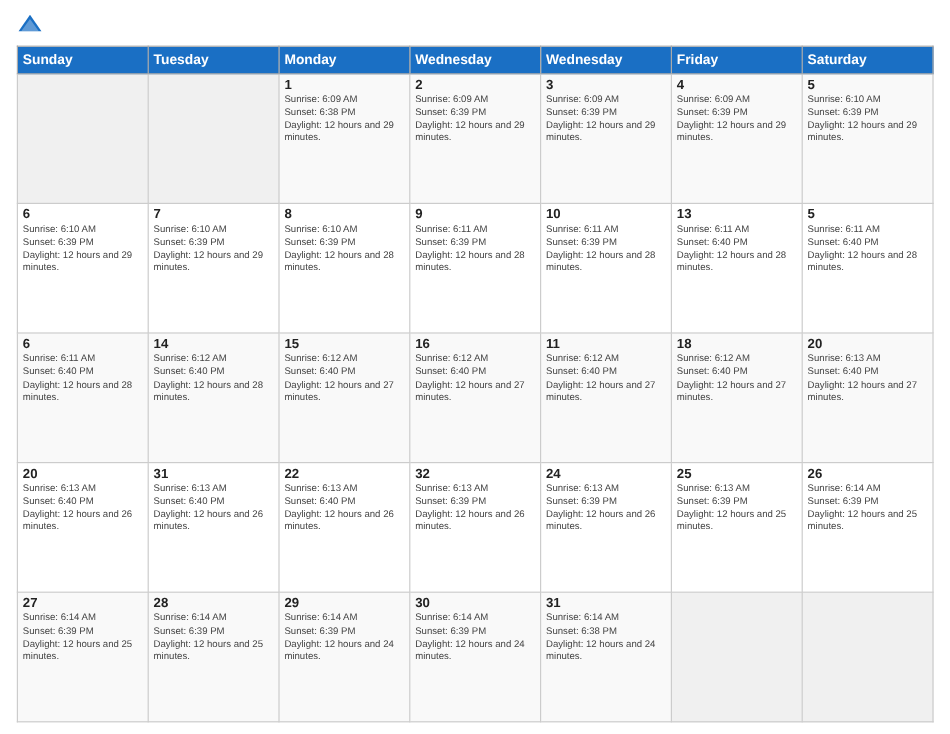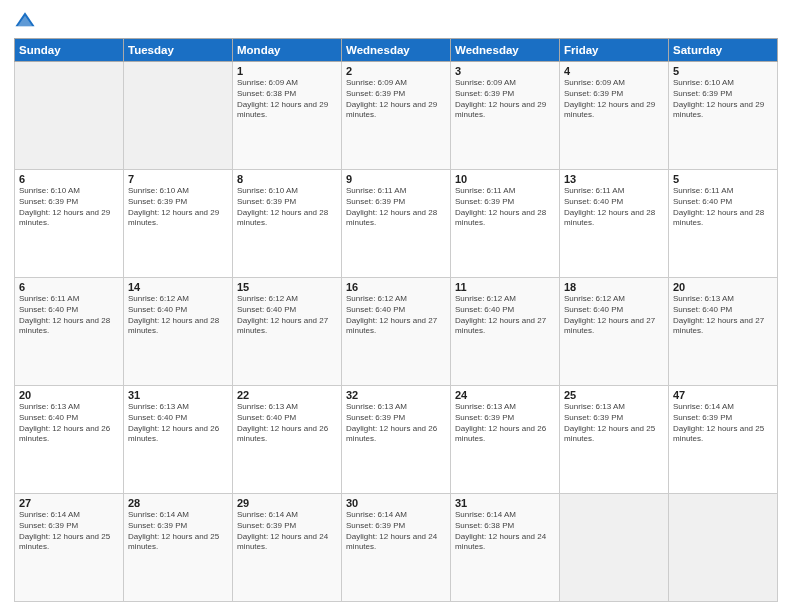--- a/index.html
+++ b/index.html
@@ -289,21 +289,21 @@
 Sunset: 6:39 PM
 Daylight: 12 hours and 26 minutes.</div>
           </td>
           <td>
             <span class="day-number">25</span>
             <div class="day-info" style="white-space: pre-line;">Sunrise: 6:13 AM
 Sunset: 6:39 PM
 Daylight: 12 hours and 25 minutes.</div>
           </td>
           <td>
-            <span class="day-number">47</span>
+            <span class="day-number">26</span>
             <div class="day-info" style="white-space: pre-line;">Sunrise: 6:14 AM
 Sunset: 6:39 PM
 Daylight: 12 hours and 25 minutes.</div>
           </td>
         </tr>
         <tr>
           <td>
             <span class="day-number">27</span>
             <div class="day-info" style="white-space: pre-line;">Sunrise: 6:14 AM
 Sunset: 6:39 PM

